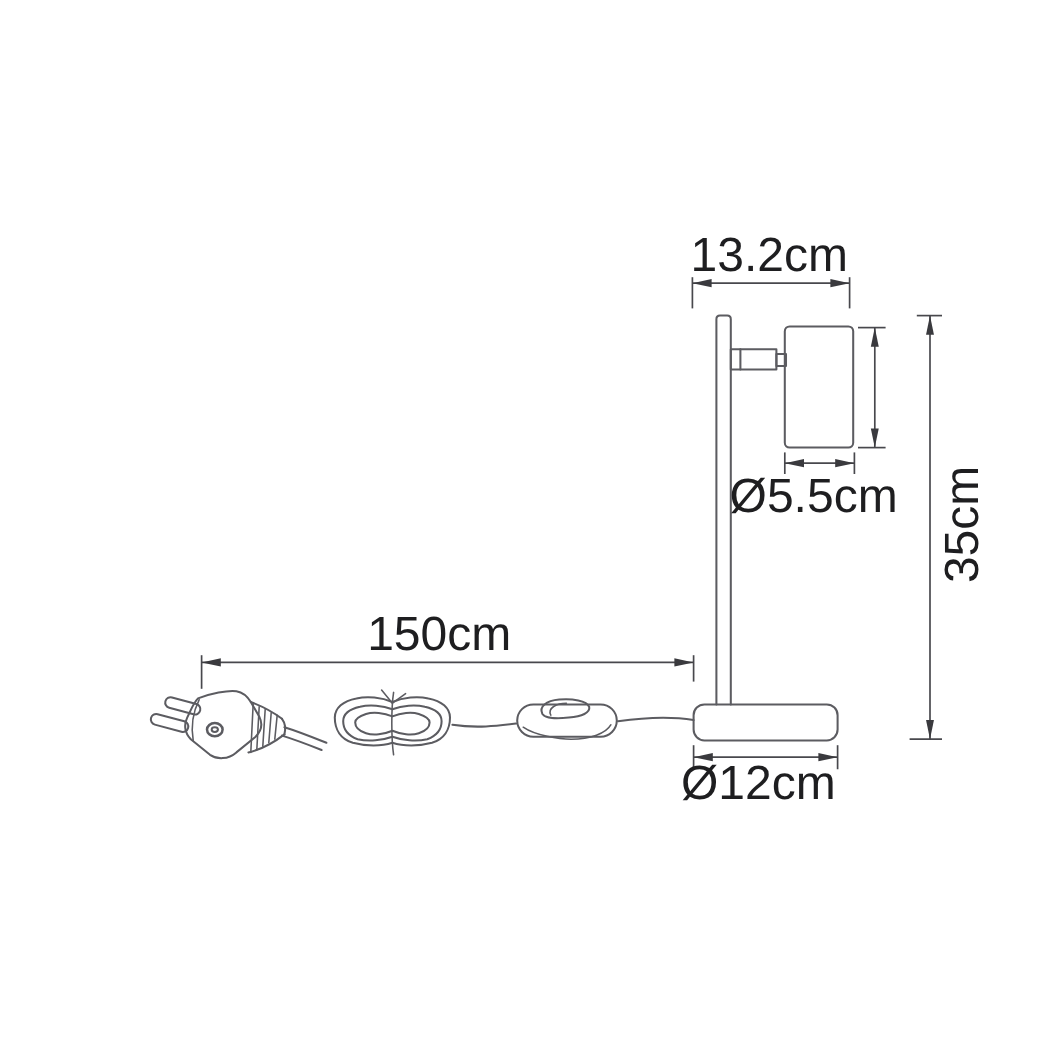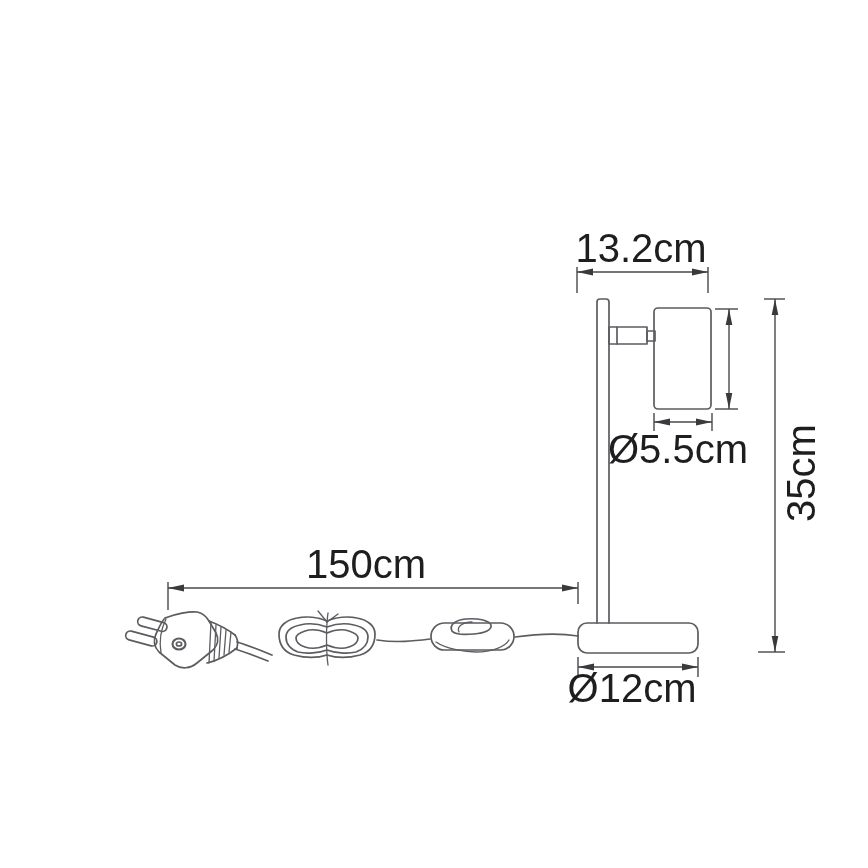--- a/index.html
+++ b/index.html
@@ -1,17 +1,17 @@
 <!DOCTYPE html>
 <html><head>
 <meta charset="utf-8">
 <style>
   html,body{margin:0;padding:0;background:#ffffff;}
   .stage{position:relative;width:868px;height:692px;background:#ffffff;overflow:hidden;
-         font-family:"Liberation Sans",sans-serif;margin-top:36px;}
+         font-family:"Liberation Sans",sans-serif;}
   svg{display:block;}
   
   .obj path,.obj rect,.obj line,.obj ellipse{stroke:#5c5c61;stroke-width:1.7;fill:none;
       stroke-linecap:round;stroke-linejoin:round;}
   .obj .thin{stroke-width:1.3;}
   
   .dim line{stroke:#48484d;stroke-width:1.4;fill:none;}
   .arrow{fill:#3a3a3e;stroke:none;}
   
   .lbl{font-family:"Liberation Sans",sans-serif;font-size:40px;fill:#1e1e20;}

